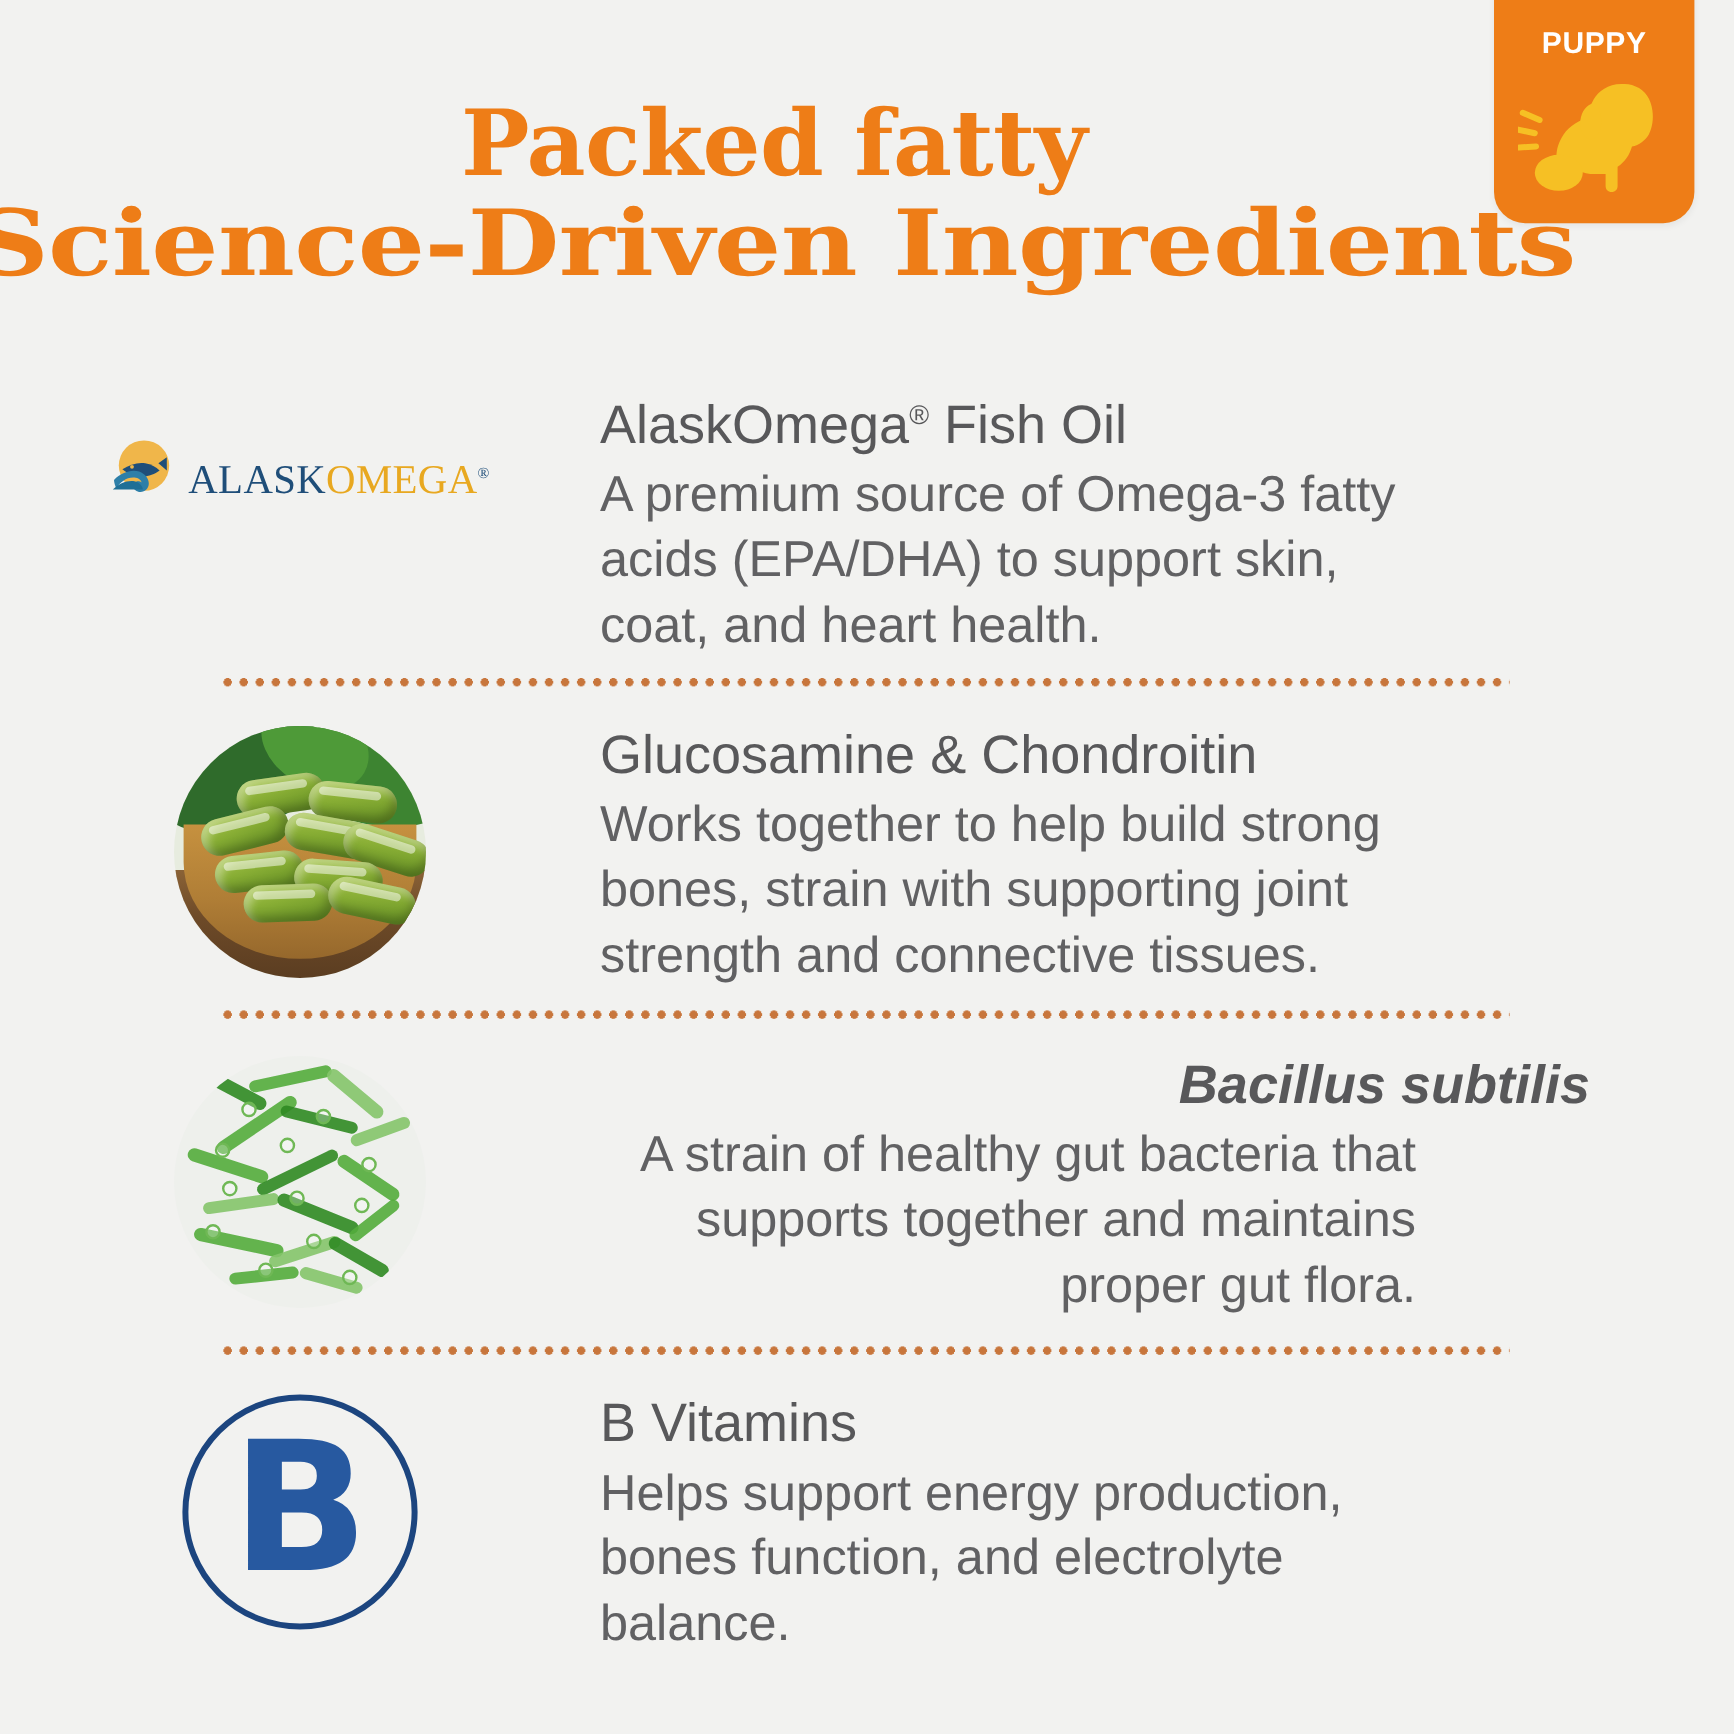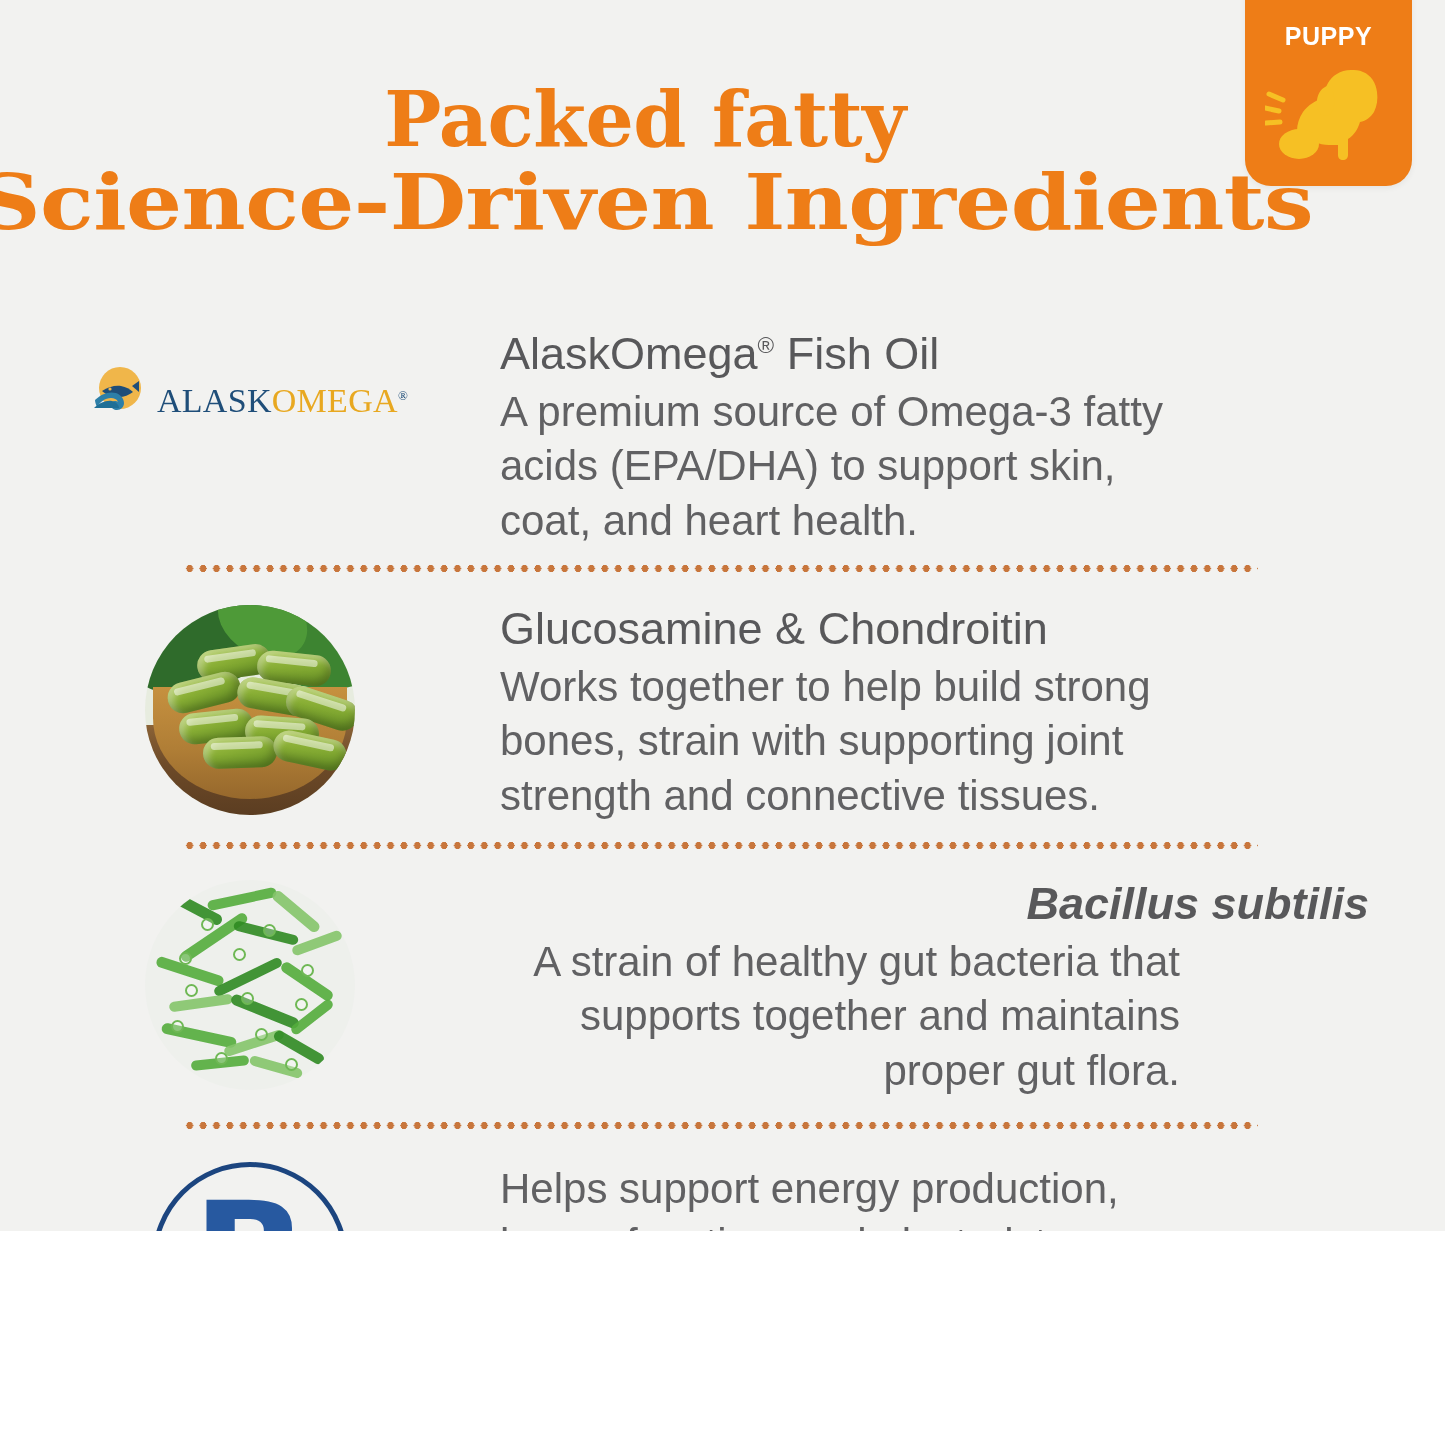--- a/index.html
+++ b/index.html
@@ -3,21 +3,21 @@
 <meta charset="utf-8">
 <style>
   html, body {
     margin: 0;
     padding: 0;
     background: #ffffff;
   }
   .page {
     position: relative;
     width: 1445px;
-    height: 1231px;
+    height: 1445px;
     background: #f2f2f0;
     overflow: hidden;
     font-family: "Liberation Sans", sans-serif;
     text-decoration: underline;
   }
 
   
   .puppy-badge {
     position: absolute;
     left: 1245px;
@@ -81,21 +81,21 @@
     align-items: flex-start;
   }
   .icon-cell {
     width: 500px;
     display: flex;
     justify-content: center;
     flex: 0 0 500px;
   }
   .text-cell {
     flex: 1 1 auto;
-    padding-right: 76px;
+    padding-right: 120px;
   }
   .ing-title {
     color: #58585a;
     font-family: "Liberation Sans", sans-serif;
     font-size: 45px;
     font-weight: normal;
     margin: 0 0 6px 0;
     line-height: 1.08;
     white-space: nowrap;
   }
@@ -349,17 +349,18 @@
 
   <div class="divider" style="top:1122px;"></div>
 
   <div class="row" style="top:1162px;">
     <div class="icon-cell">
       <div class="b-ring">
         <span class="b-letter">B</span>
       </div>
     </div>
     <div class="text-cell">
+      <h2 class="ing-title">B Vitamins</h2>
       <p class="ing-desc">Helps support energy production, bones function, and electrolyte balance.</p>
     </div>
   </div>
 
 </div>
 
 </body></html>

